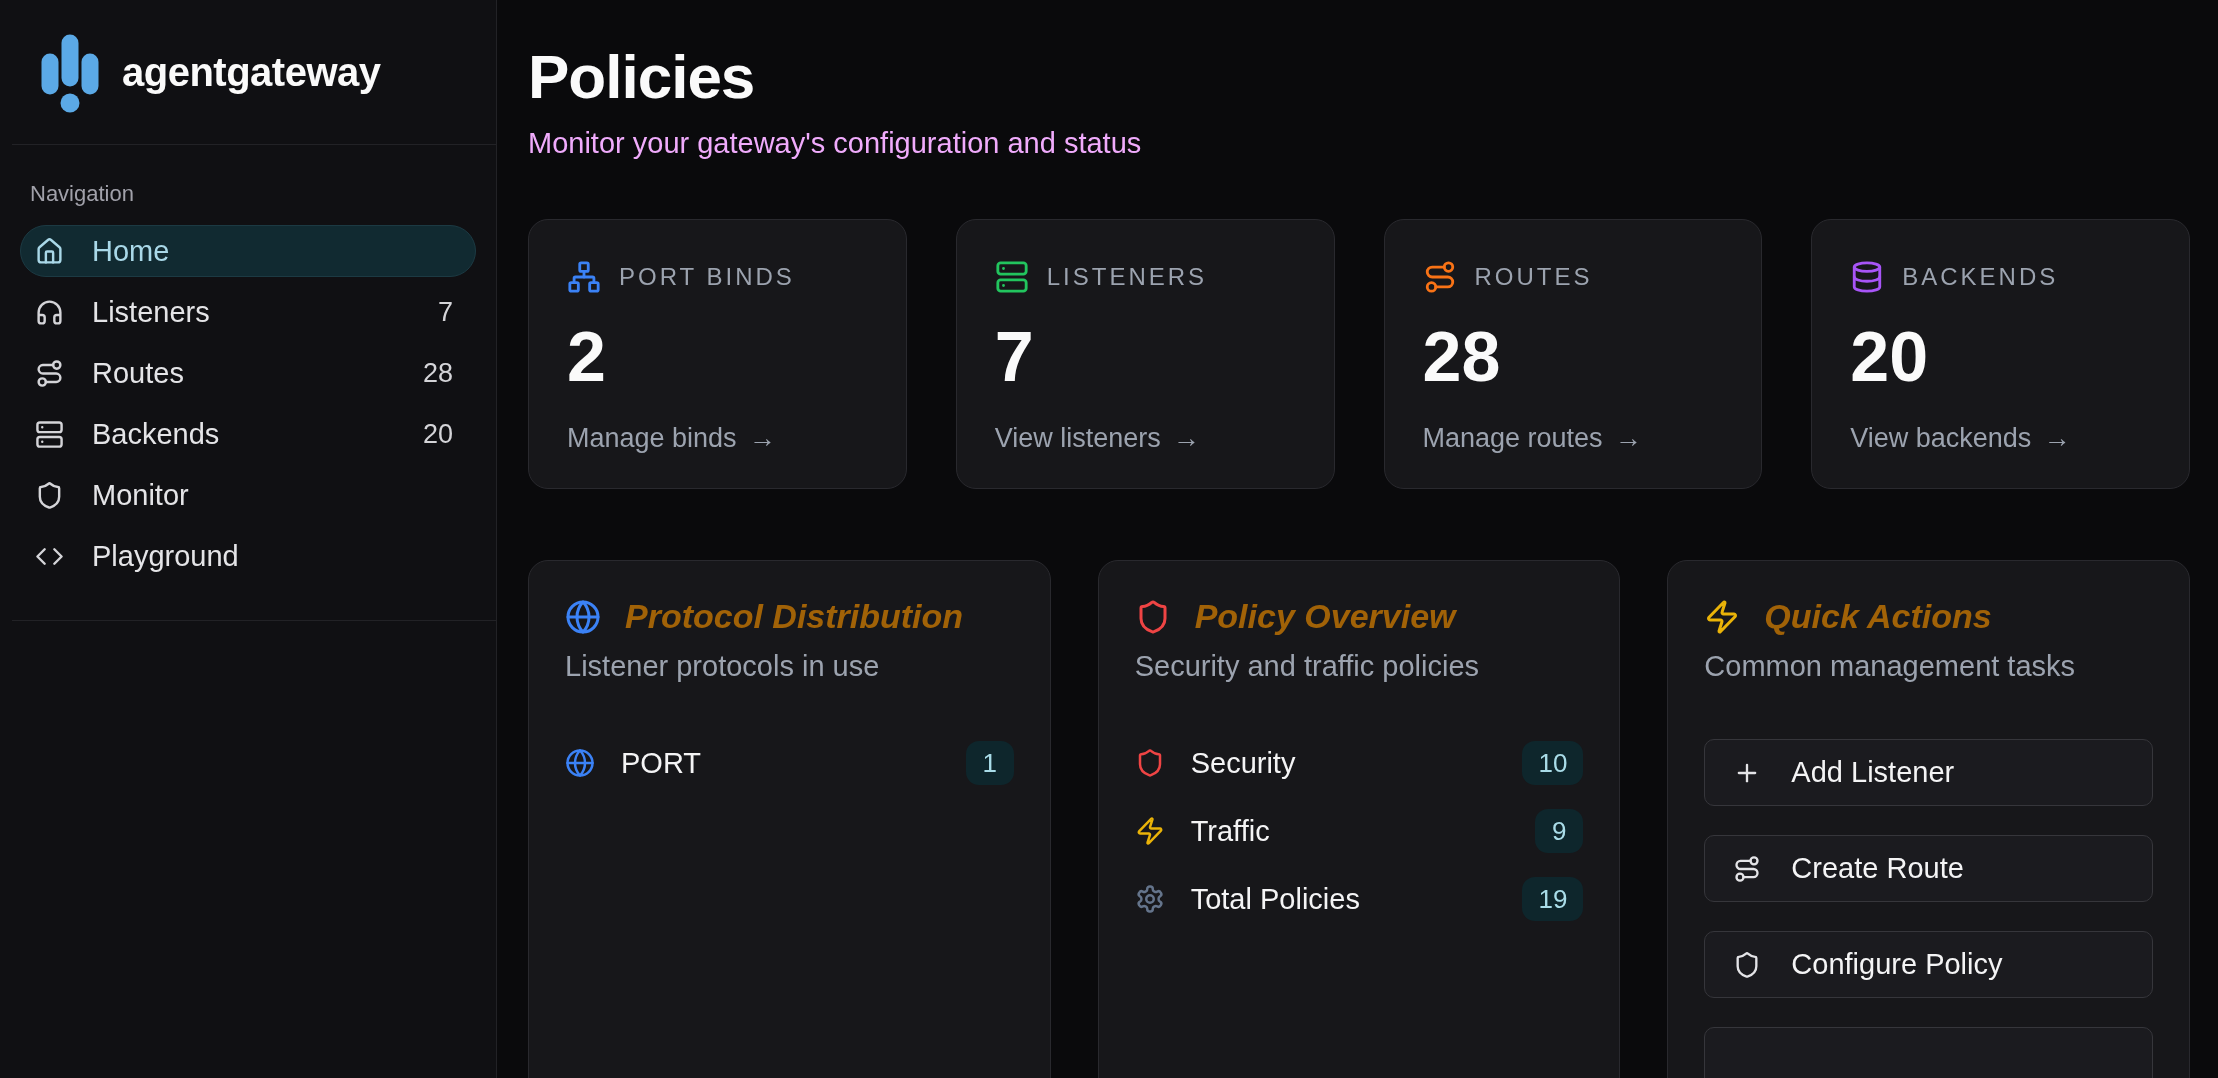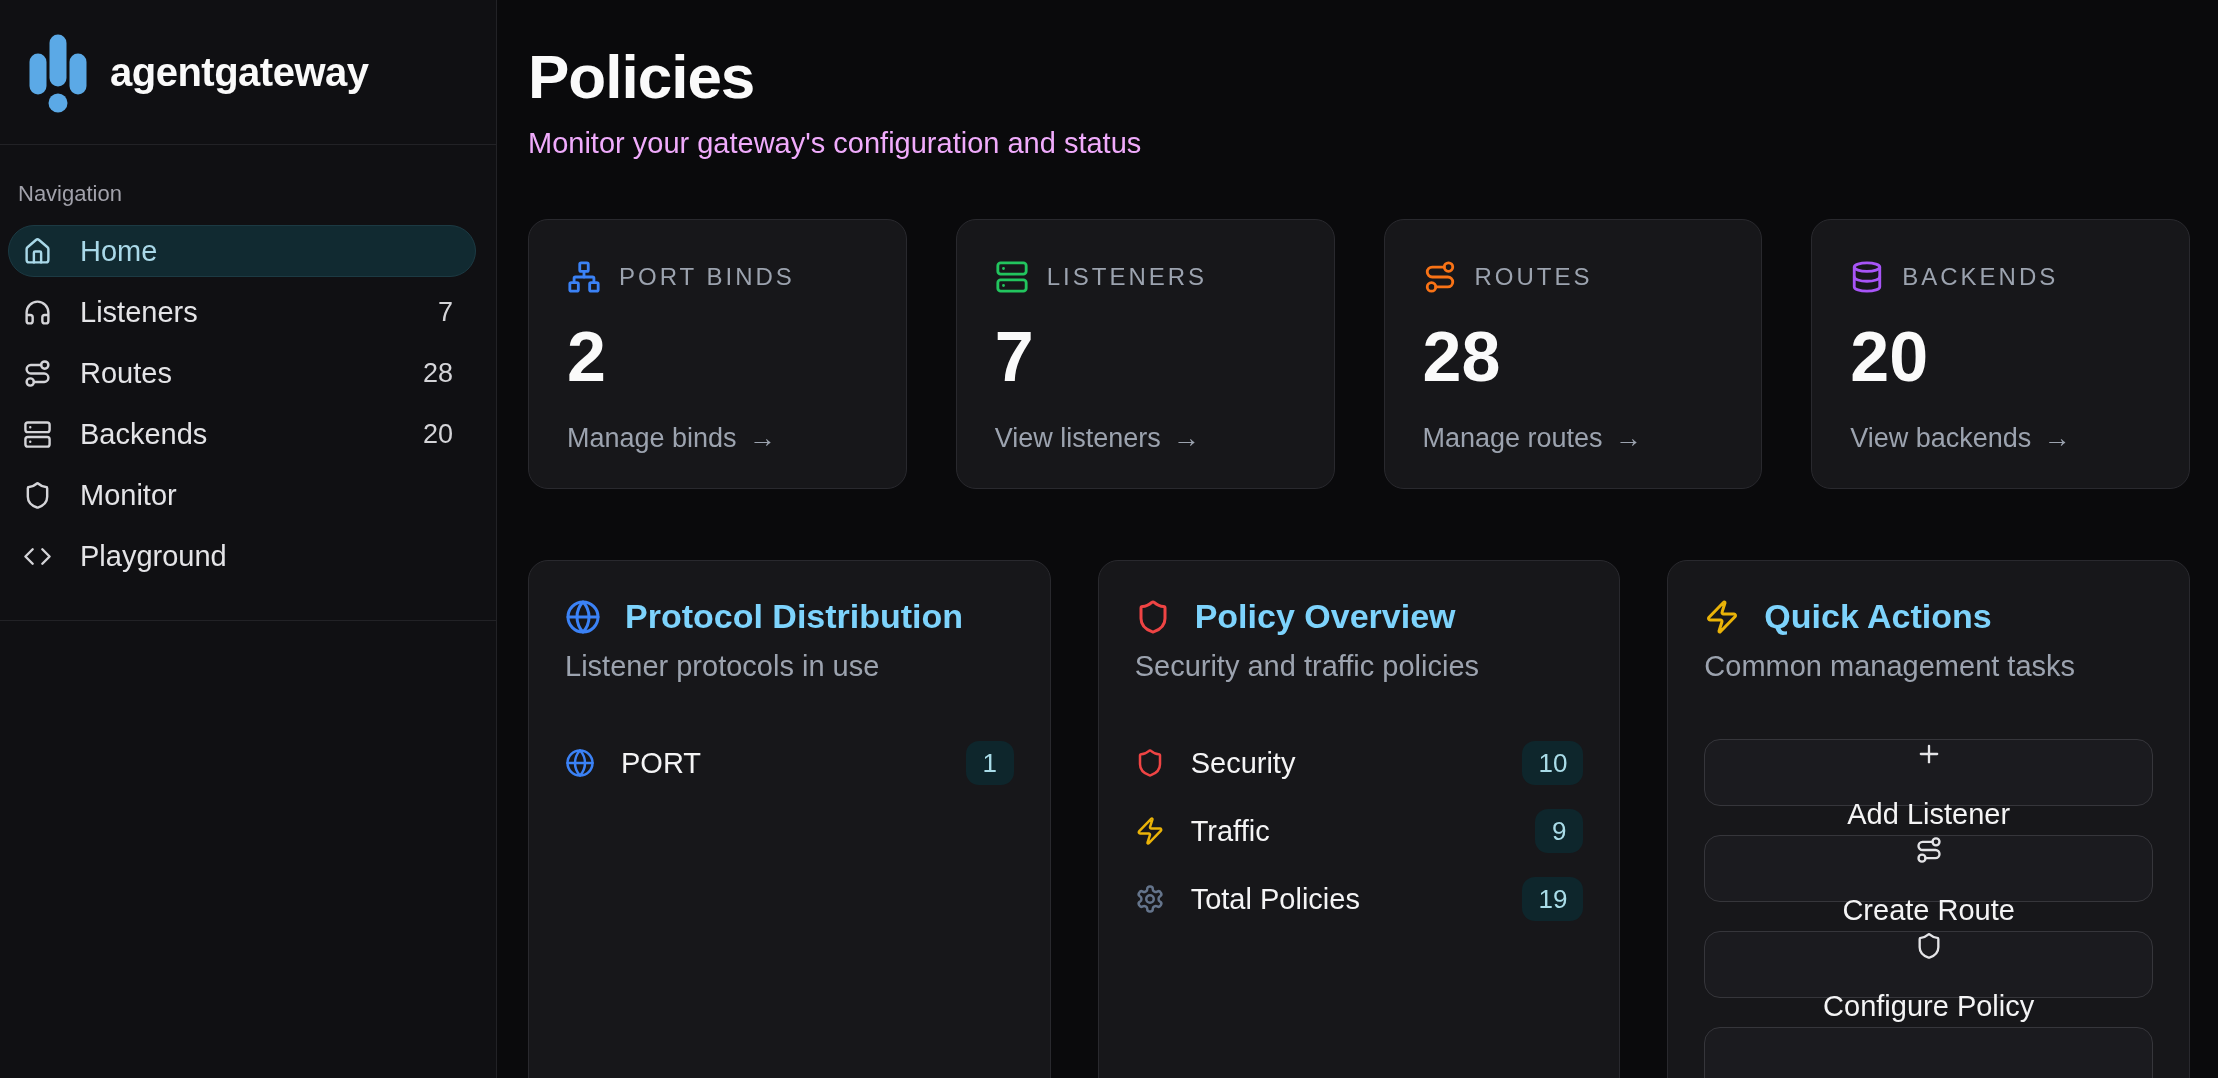--- a/index.html
+++ b/index.html
@@ -10,20 +10,21 @@
     color: #f4f4f5;
     -webkit-font-smoothing: antialiased;
   }
   .app { display: flex; width: 2218px; height: 1078px; }
 
   
   .sidebar {
     width: 497px; min-width: 497px; height: 100%;
     background: #101013;
     border-right: 1px solid #222226;
+    padding-left: 12px;
   }
   .logo-row {
     display: flex; align-items: center; gap: 20px;
     height: 145px; padding: 0 26px;
     border-bottom: 1px solid #222226;
     cursor: pointer;
   }
   .logo-mark { width: 64px; height: 88px; display: inline-flex; }
   .logo-mark svg { width: 100%; height: 100%; }
   .logo-text { font-size: 40px; font-weight: 700; color: #fafafa; letter-spacing: -0.5px; }
@@ -70,40 +71,40 @@
   .stat-link .arrow { font-size: 27px; }
 
   .panels { display: flex; gap: 47px; margin-top: 71px; }
   .panel {
     flex: 1; height: 620px;
     background: #17171a; border: 1px solid #29292e; border-radius: 20px;
     padding: 36px;
   }
   .panel-head { display: flex; align-items: center; gap: 24px; }
   .panel-head .ic { width: 36px; height: 36px; }
-  .panel-title { font-size: 34px; font-weight: 700; color: #7dd3fc; }
+  .panel-title { font-size: 34px; font-weight: 700; color: #a16207; font-style: italic; }
   .panel-sub { font-size: 29px; color: #9ca3af; margin-top: 14px; }
   .rows { margin-top: 56px; }
   .prow { display: flex; align-items: center; gap: 26px; height: 48px; margin-bottom: 20px; }
   .prow .ic { width: 30px; height: 30px; }
   .row-label { flex: 1; font-size: 29px; color: #f4f4f5; }
   .badge {
     min-width: 48px; height: 44px; padding: 0 16px;
     border-radius: 13px;
     background: var(--badge-bg, #0e262c); color: var(--badge-text, #a9dce8);
     font-size: 26px;
     display: inline-flex; align-items: center; justify-content: center;
   }
 
   .actions-list { margin-top: 56px; display: flex; flex-direction: column; gap: 29px; }
   .qbtn {
     height: 67px; width: 100%;
-    background: #1b1b1f; border: 1px solid #36363b; border-radius: 16px;
+    background: #1b1b1f; border: 1px solid #36363b; border-radius: 10px;
     display: flex; align-items: center; gap: 30px; padding: 0 28px;
-    color: #f4f4f5; font-size: 29px; font-family: inherit; cursor: pointer; text-align: center; flex-direction: column;
+    color: #f4f4f5; font-size: 29px; font-family: inherit; cursor: pointer; text-align: center;
   }
   .qbtn .ic { width: 28px; height: 28px; color: #e4e4e7; }
 
   
   .ic { display: inline-flex; flex: none; }
   .ic svg {
     width: 100%; height: 100%;
     fill: none; stroke: currentColor; stroke-width: 2;
     stroke-linecap: round; stroke-linejoin: round;
   }

